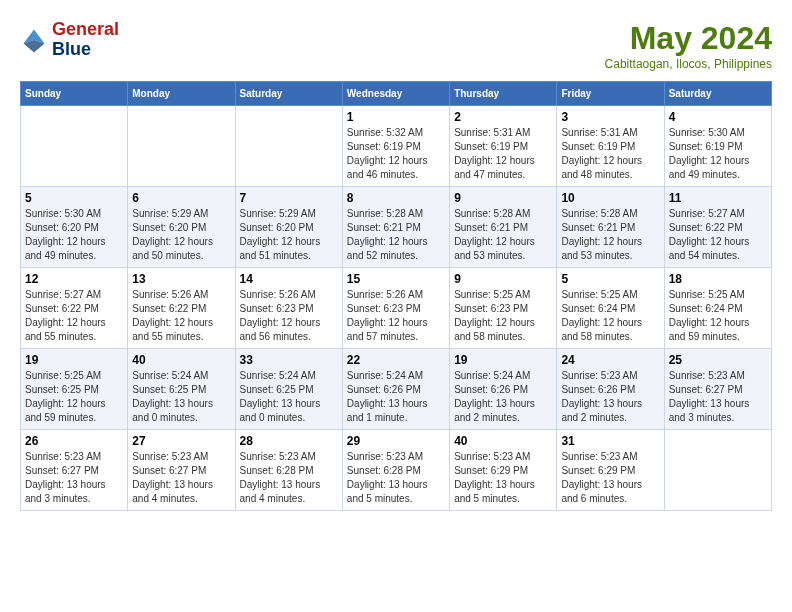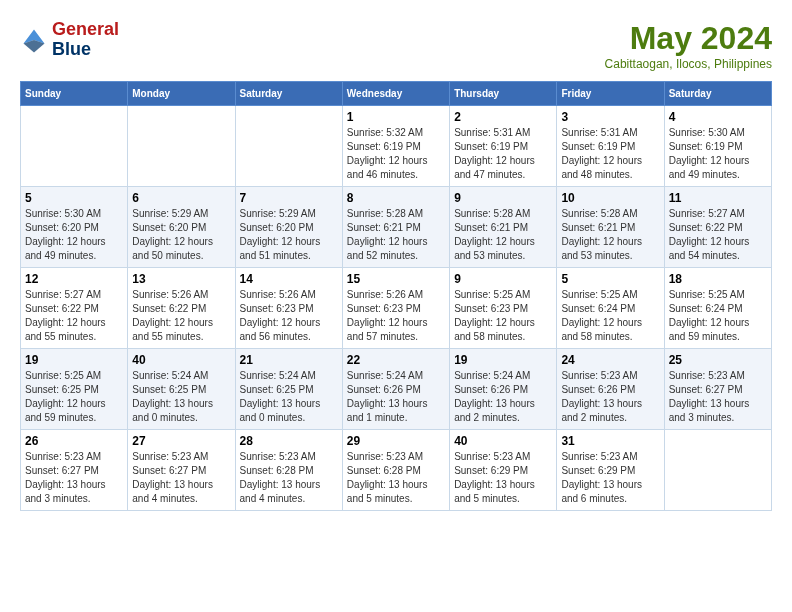--- a/index.html
+++ b/index.html
@@ -266,21 +266,21 @@
 and 59 minutes.</div>
         </td>
         <td>
           <div class="day-num">40</div>
           <div class="day-info" style="white-space: pre-line;">Sunrise: 5:24 AM
 Sunset: 6:25 PM
 Daylight: 13 hours
 and 0 minutes.</div>
         </td>
         <td>
-          <div class="day-num">21</div>
+          <div class="day-num">33</div>
           <div class="day-info" style="white-space: pre-line;">Sunrise: 5:24 AM
 Sunset: 6:25 PM
 Daylight: 13 hours
 and 0 minutes.</div>
         </td>
         <td>
           <div class="day-num">22</div>
           <div class="day-info" style="white-space: pre-line;">Sunrise: 5:24 AM
 Sunset: 6:26 PM
 Daylight: 13 hours

